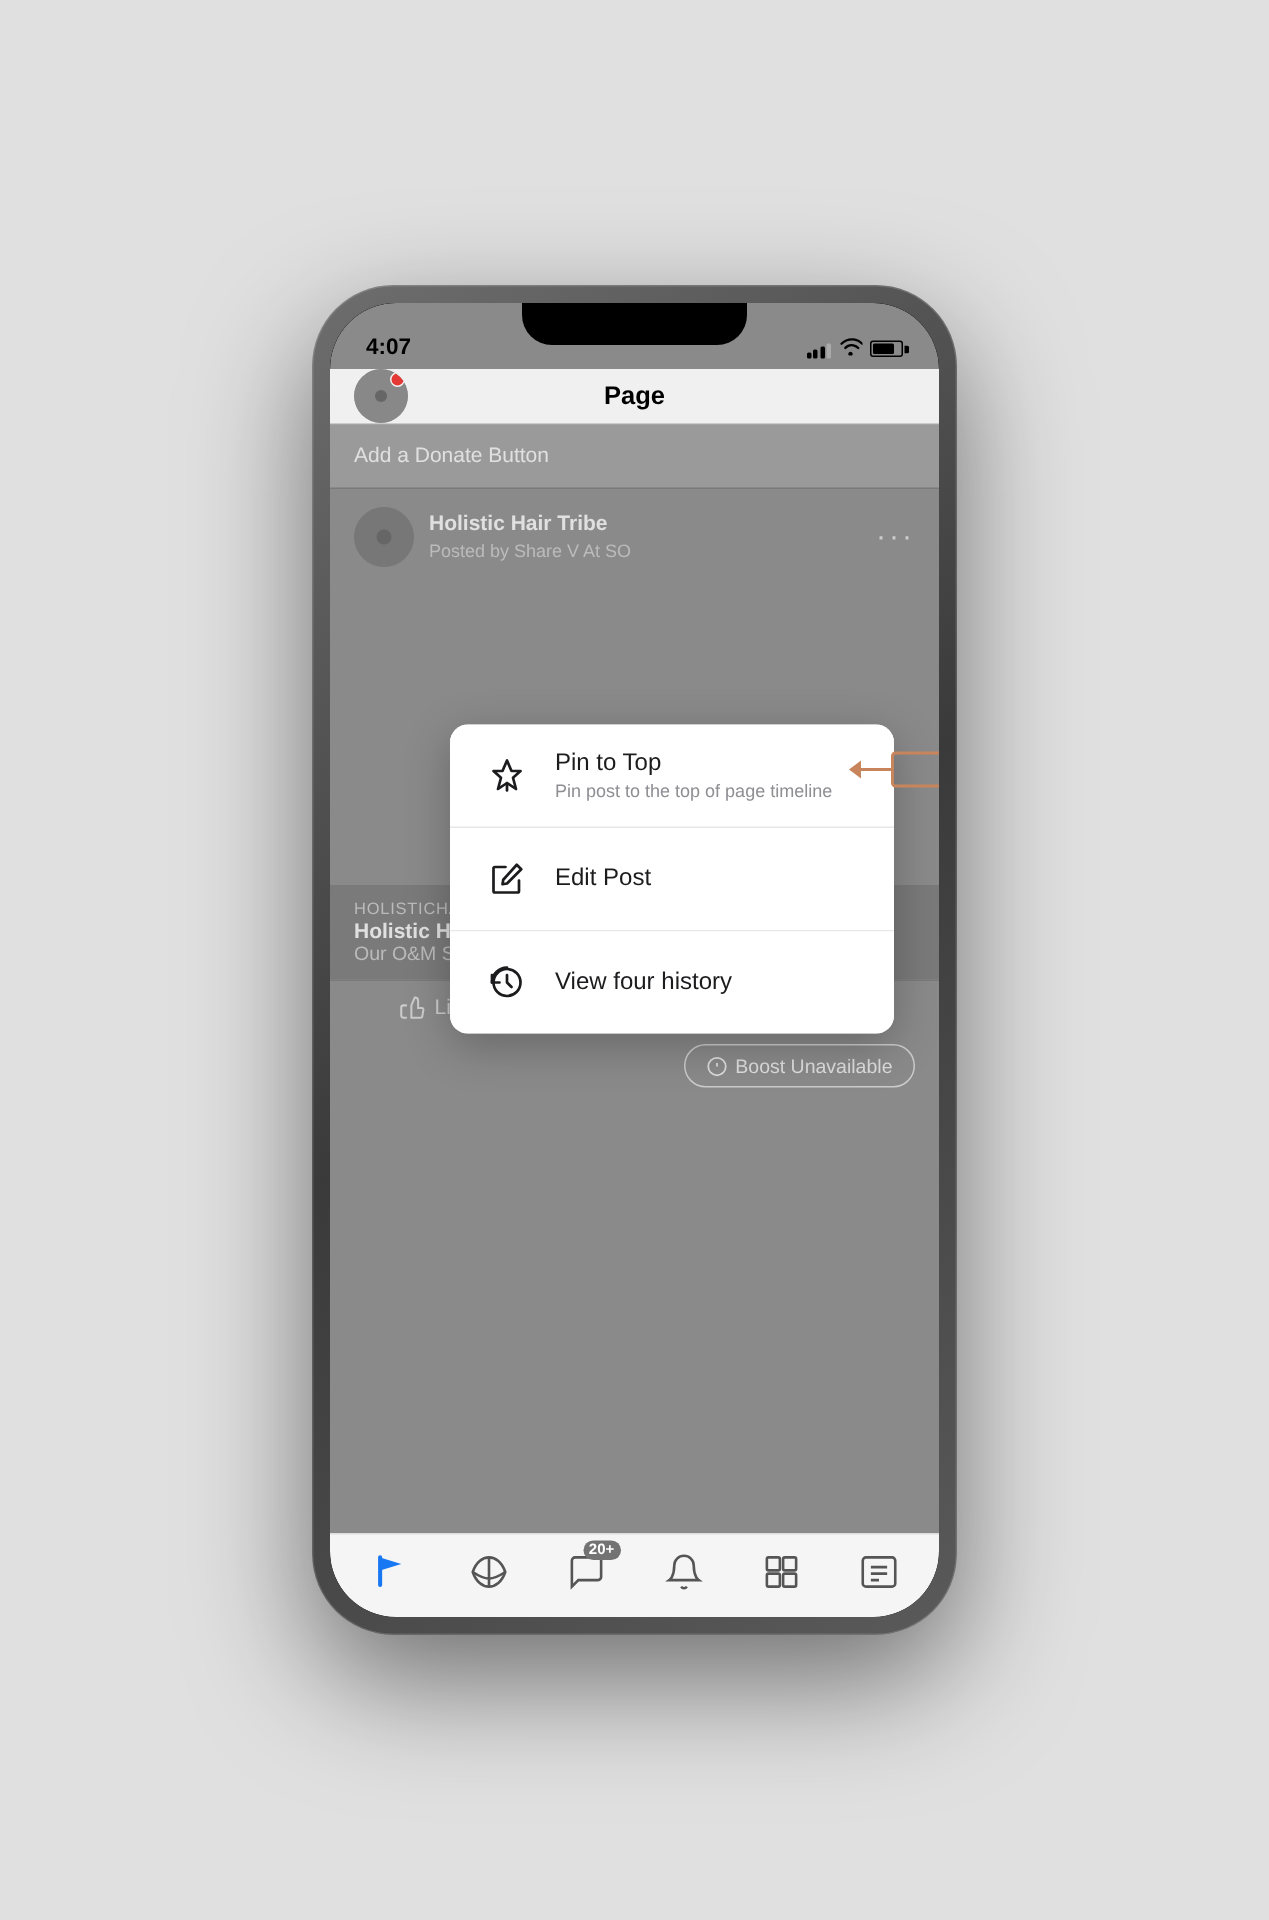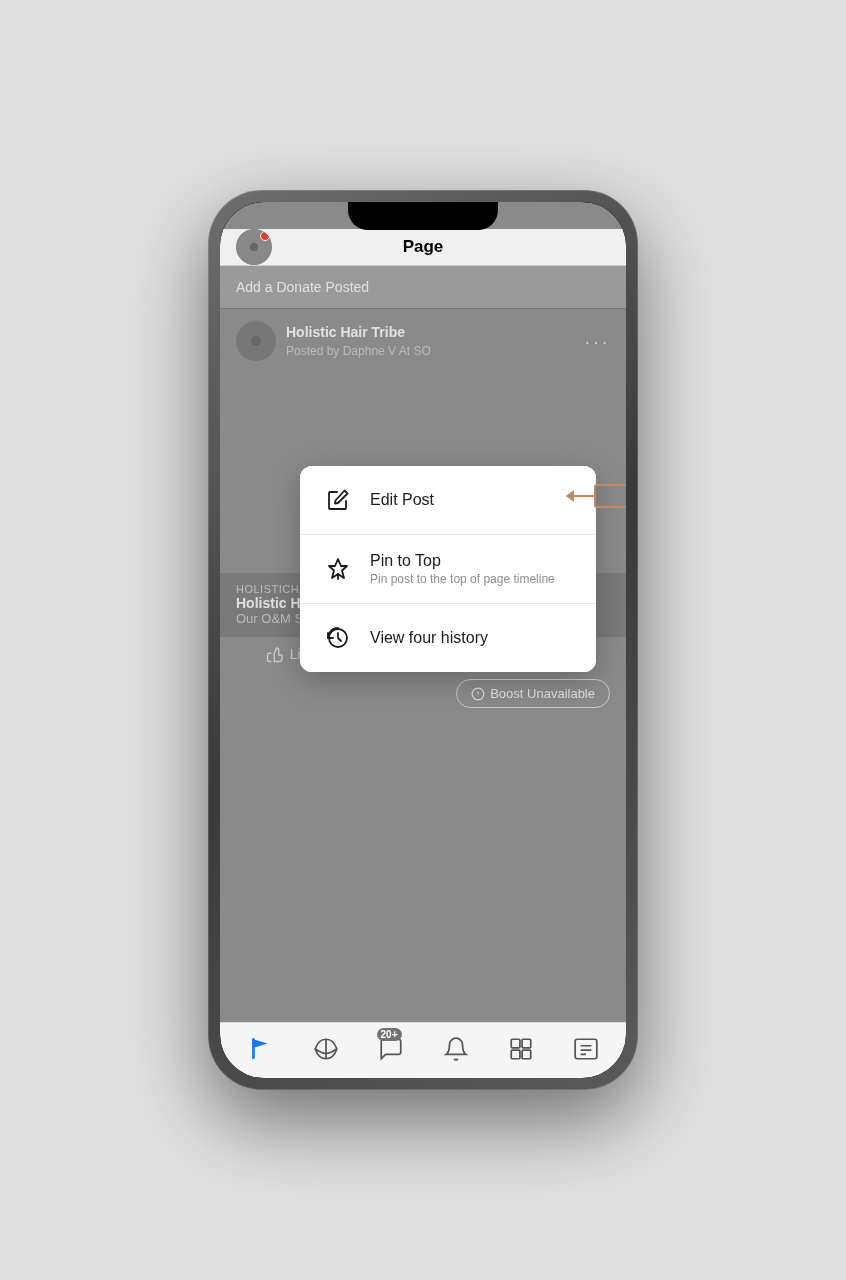--- a/index.html
+++ b/index.html
@@ -126,21 +126,20 @@
 
     
     .app-header {
       background: #f0f0f0;
       padding: 8px 16px;
       display: flex;
       align-items: center;
       justify-content: center;
       border-bottom: 1px solid #ccc;
       position: relative;
-      margin-top: 27px;
     }
 
     .header-avatar {
       position: absolute;
       left: 16px;
       width: 36px;
       height: 36px;
       border-radius: 50%;
       background: #999;
       overflow: hidden;
@@ -394,21 +393,21 @@
       display: flex;
       align-items: center;
       justify-content: center;
       position: relative;
       padding: 8px 12px;
     }
 
     .nav-badge {
       position: absolute;
       top: 0px;
-      right: 14px;
+      right: 2px;
       background: #737373;
       color: white;
       font-size: 10px;
       font-weight: 700;
       padding: 1px 4px;
       border-radius: 10px;
       min-width: 18px;
       text-align: center;
     }
 
@@ -451,73 +450,94 @@
   </style>
 </head>
 <body>
 
 <div class="phone-outer">
   <div class="phone-inner">
     <div class="screen">
 
       <div class="notch"></div>
 
+      <div class="status-bar">
+        <span class="status-time">4:07</span>
+        <div class="status-icons">
+          <div class="signal-bars">
+            <span style="height:4px"></span>
+            <span style="height:6px"></span>
+            <span style="height:8px"></span>
+            <span style="height:10px; background:#aaa;"></span>
+          </div>
+          <span class="wifi-icon">
+            <svg width="16" height="12" viewBox="0 0 16 12" fill="none">
+              <path d="M8 9.5 C8.8 9.5 9.5 10.2 9.5 11 C9.5 11.8 8.8 12.5 8 12.5 C7.2 12.5 6.5 11.8 6.5 11 C6.5 10.2 7.2 9.5 8 9.5Z" fill="#000"></path>
+              <path d="M4.5 7 C5.8 5.5 7.8 4.8 9.9 5.2 C11.2 5.5 12.3 6.1 13.2 7" stroke="#000" stroke-width="1.5" stroke-linecap="round" fill="none"></path>
+              <path d="M2 4.2 C4 2.1 6.8 1 9.8 1.2 C12.2 1.4 14.3 2.5 15.8 4.2" stroke="#000" stroke-width="1.5" stroke-linecap="round" fill="none"></path>
+            </svg>
+          </span>
+          <div class="battery-icon">
+            <div class="battery-fill"></div>
+          </div>
+        </div>
+      </div>
 
       <div class="app-header">
         <div class="header-avatar">
           <div class="avatar-record"></div>
           <div class="avatar-dot"></div>
         </div>
         <span class="page-title">Page</span>
       </div>
 
       <div class="app-content">
 
         <div class="donate-button-row">
-          <span class="donate-text">Add a Donate Posted</span>
+          <span class="donate-text">Add a Donate Button</span>
         </div>
 
         <div class="post-card">
           <div class="post-header">
             <div class="post-author-info">
               <div class="post-avatar"></div>
               <div>
                 <span class="post-author-name">Holistic Hair Tribe</span>
                 <br>
-                <span class="post-author-sub">Posted by Daphne V At SO</span>
+                <span class="post-author-sub">Posted by Share V At SO</span>
               </div>
             </div>
             <span class="post-more-btn">···</span>
           </div>
         </div>
 
         <div class="dropdown-menu">
-
-          <div class="dropdown-item">
-            <div class="item-icon">
-              <svg viewBox="0 0 24 24">
-                <path d="M11 4H4C3.4 4 3 4.4 3 5V20C3 20.6 3.4 21 4 21H19C19.6 21 20 20.6 20 20V13" stroke="#1c1c1e" stroke-width="1.8" stroke-linecap="round" stroke-linejoin="round"></path>
-                <path d="M18.5 2.5L21.5 5.5L12 15L9 15.5L9.5 12.5L18.5 2.5Z" stroke="#1c1c1e" stroke-width="1.8" stroke-linejoin="round"></path>
-              </svg>
-            </div>
-            <div class="item-text">
-              <span class="item-title">Edit Post</span>
-            </div>
-          </div>
 
           <div class="dropdown-item">
             <div class="item-icon">
               <svg viewBox="0 0 24 24">
                 <path d="M12 2L9 9H3L8 13.5L6 21L12 17L18 21L16 13.5L21 9H15L12 2Z" stroke="#1c1c1e" stroke-width="1.8" fill="none" stroke-linejoin="round"></path>
                 <line x1="12" y1="17" x2="12" y2="22" stroke="#1c1c1e" stroke-width="1.8" stroke-linecap="round"></line>
               </svg>
             </div>
             <div class="item-text">
               <span class="item-title">Pin to Top</span>
               <span class="item-subtitle">Pin post to the top of page timeline</span>
+            </div>
+          </div>
+
+          <div class="dropdown-item">
+            <div class="item-icon">
+              <svg viewBox="0 0 24 24">
+                <path d="M11 4H4C3.4 4 3 4.4 3 5V20C3 20.6 3.4 21 4 21H19C19.6 21 20 20.6 20 20V13" stroke="#1c1c1e" stroke-width="1.8" stroke-linecap="round" stroke-linejoin="round"></path>
+                <path d="M18.5 2.5L21.5 5.5L12 15L9 15.5L9.5 12.5L18.5 2.5Z" stroke="#1c1c1e" stroke-width="1.8" stroke-linejoin="round"></path>
+              </svg>
+            </div>
+            <div class="item-text">
+              <span class="item-title">Edit Post</span>
             </div>
           </div>
 
 
           <div class="dropdown-item">
             <div class="item-icon">
               <svg viewBox="0 0 24 24">
                 <circle cx="12" cy="12" r="9" stroke="#1c1c1e" stroke-width="1.8"></circle>
                 <polyline points="12 7 12 12 15 15" stroke="#1c1c1e" stroke-width="1.8" stroke-linecap="round" stroke-linejoin="round"></polyline>
                 <path d="M2 12 C2 6.5 6.5 2 12 2" stroke="#1c1c1e" stroke-width="1.8" stroke-linecap="round"></path>

